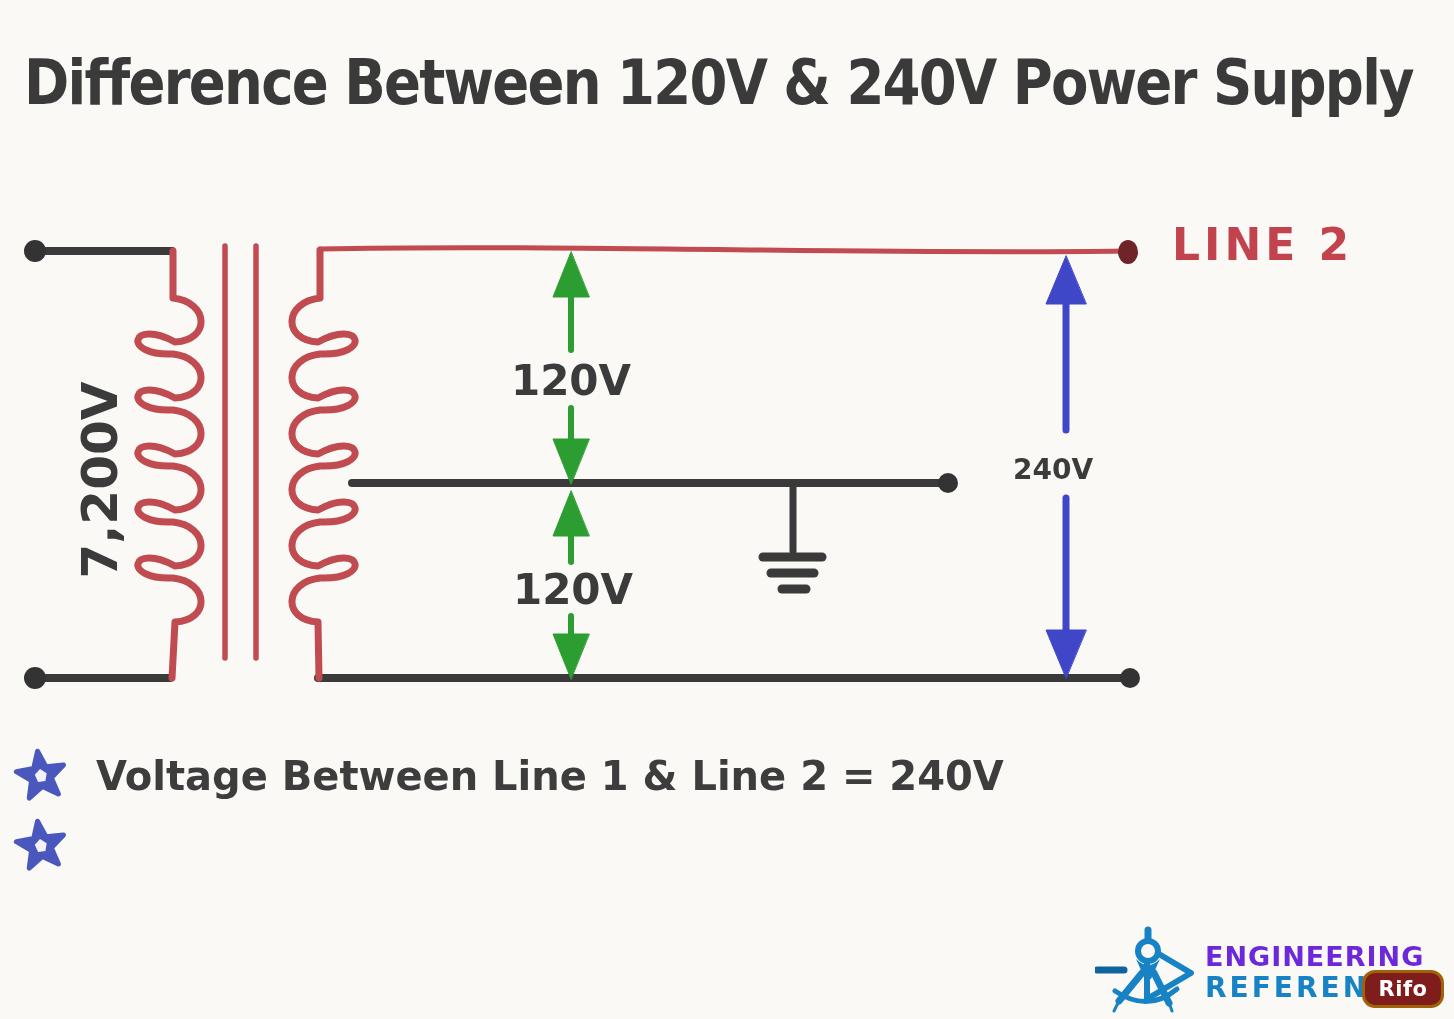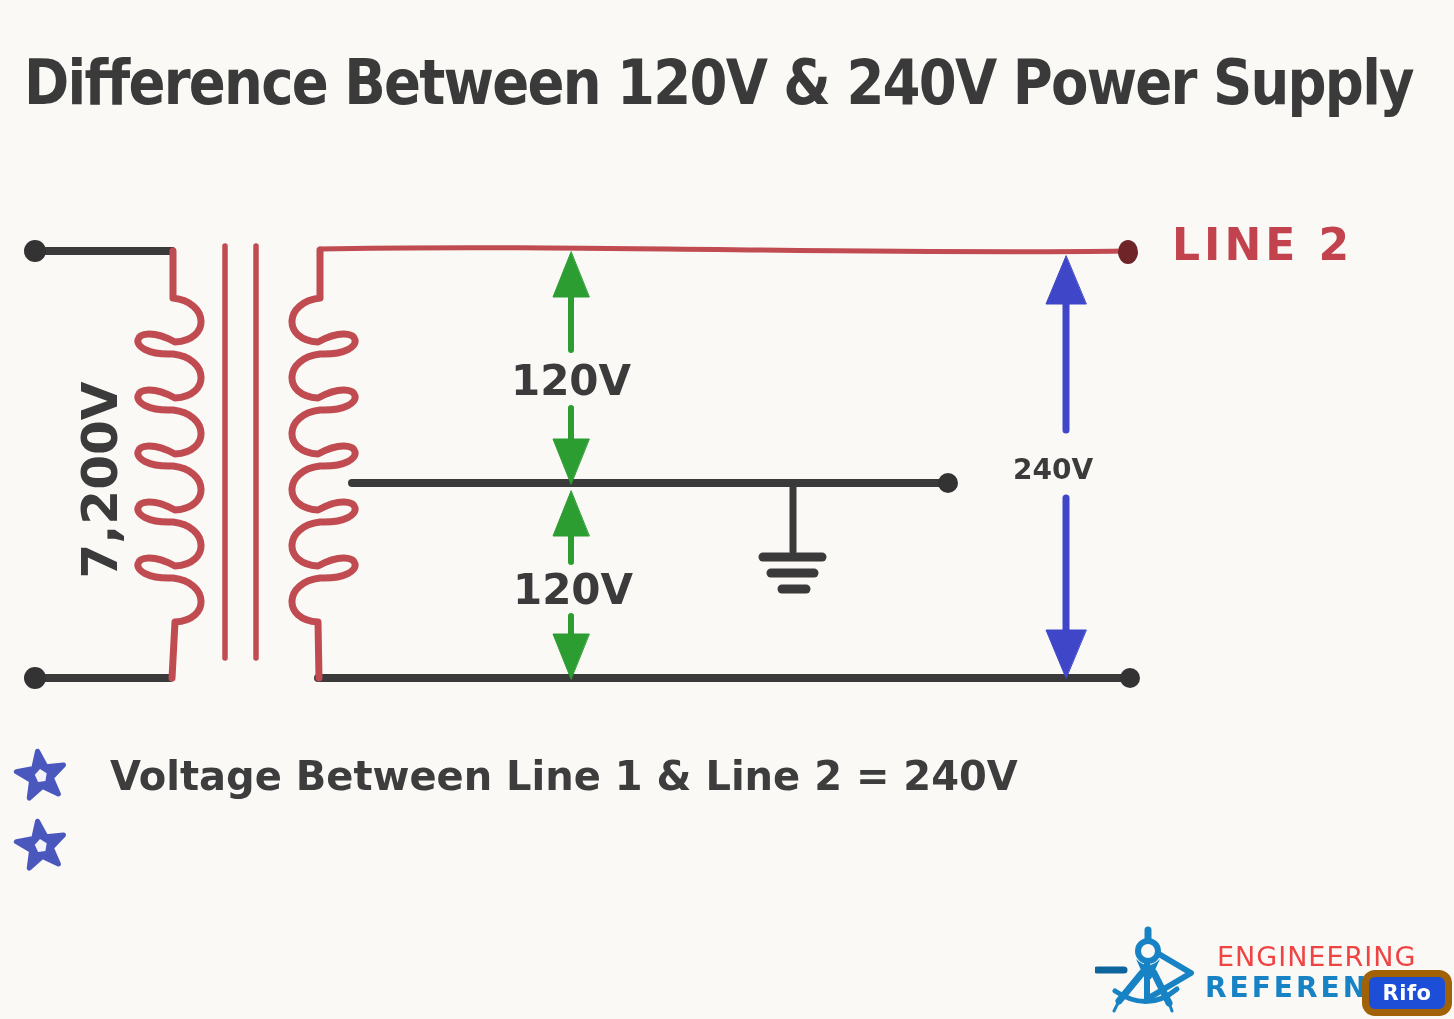--- a/index.html
+++ b/index.html
@@ -16,32 +16,32 @@
   }
   .svg-layer{position:absolute;left:0;top:0;}
   .lbl{position:absolute;font-weight:bold;color:#3b3b3b;white-space:nowrap;}
   .lbl-7200{left:100px;top:480px;font-size:50px;transform:translate(-50%,-50%) rotate(-90deg);}
   .lbl-120-top{left:571px;top:380px;font-size:42px;transform:translate(-50%,-50%);}
   .lbl-120-bottom{left:573px;top:589px;font-size:42px;transform:translate(-50%,-50%);}
   .lbl-240{left:1053px;top:469px;font-size:28px;transform:translate(-50%,-50%);}
   .lbl-neutral{left:795px;top:445px;font-size:46px;transform:translate(-50%,-50%);}
   .lbl-line2{left:1172px;top:219px;font-size:44px;letter-spacing:4px;color:#c2424d;}
   .lbl-line1{left:1172px;top:647px;font-size:48px;letter-spacing:4px;color:#3b3b3b;}
-  .note{position:absolute;left:12px;display:flex;align-items:center;gap:40px;height:58px;}
+  .note{position:absolute;left:12px;display:flex;align-items:center;gap:26px;height:58px;}
   .note-1{top:747px;}
   .note-2{top:817px;}
   .note-text{font-size:40px;font-weight:bold;color:#3d3d3d;white-space:nowrap;letter-spacing:0px;}
   .star{width:58px;height:58px;flex:0 0 auto;}
   .logo{position:absolute;left:1095px;top:925px;width:360px;height:94px;}
   .logo-compass{position:absolute;left:0;top:0;}
-  .brand-top{position:absolute;left:110px;top:16px;font-size:27px;font-weight:normal;color:#ef4444;letter-spacing:1px;white-space:nowrap;margin-left:12px;}
+  .brand-top{position:absolute;left:110px;top:16px;font-size:27px;font-weight:bold;color:#6d28d9;letter-spacing:1px;white-space:nowrap;}
   .brand-bottom{position:absolute;left:110px;top:46px;font-size:28px;font-weight:bold;color:#1783c5;letter-spacing:3px;white-space:nowrap;}
   .badge{
     position:absolute;left:267px;top:45px;width:76px;height:32px;
-    background:#1d4ed8;border:7px solid #a16207;border-radius:13px;
+    background:#7f1d1d;border:3px solid #a16207;border-radius:13px;
     display:flex;align-items:center;justify-content:center;
     color:#ffffff;font-size:21px;font-weight:bold;letter-spacing:0.5px;
   }
 </style>
 </head>
 <body>
 
 <div class="page">
 
   <div class="title">Difference Between 120V &amp; 240V Power Supply</div>

